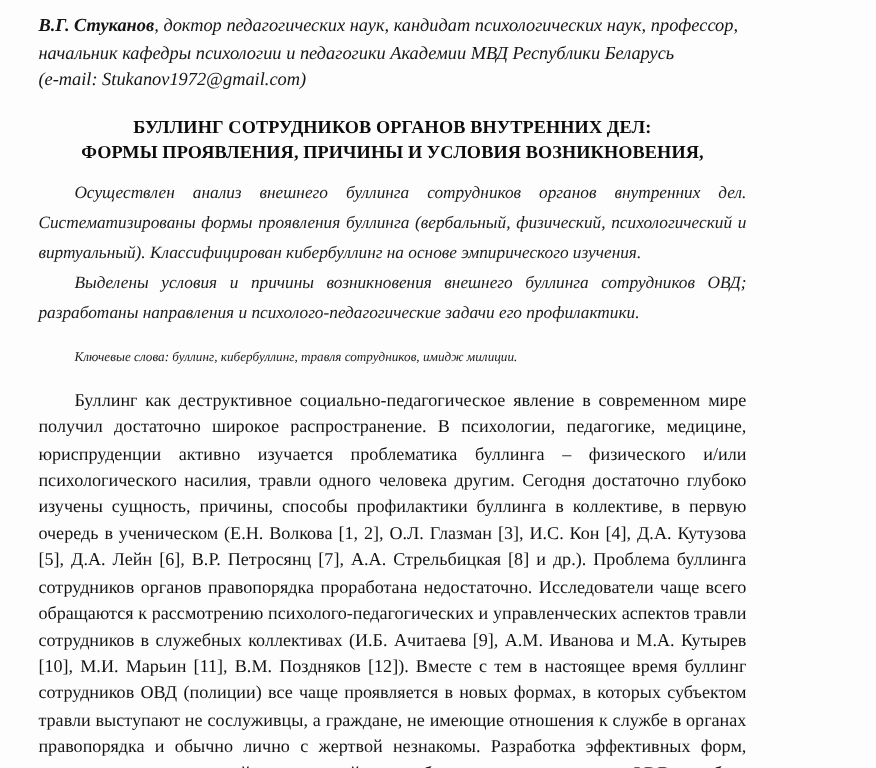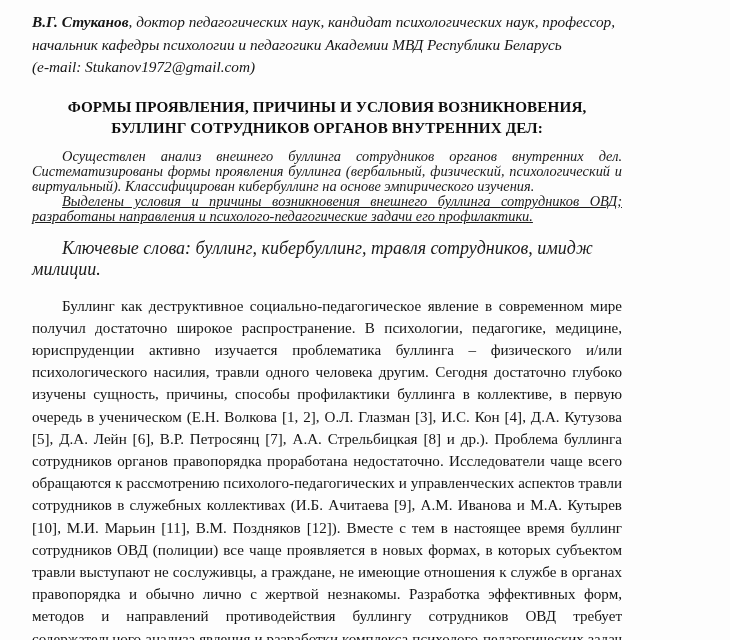--- a/index.html
+++ b/index.html
@@ -52,37 +52,36 @@
   .title-line {
     display: block;
     white-space: nowrap;
   }
 
   
   .abstract {
     margin-top: 8px;
     font-style: italic;
     font-size: 14.4px;
-    line-height: 15px;
+    line-height: 25px;
     text-align: justify;
     text-justify: inter-word;
     color: #1a1a1a;
   }
   .abstract p {
     margin: 0;
     text-indent: 30px;
   }
   .abstract p + p {
     margin-top: 0px;
-    text-decoration: underline;
   }
   .keywords {
     margin-top: 14px;
     font-style: italic;
-    font-size: 18px;
+    font-size: 11px;
     line-height: 21.3px;
     text-indent: 30px;
     text-align: left;
   }
 
   
   .body-text {
     margin-top: 14px;
     font-size: 15.1px;
     line-height: 22.2px;
@@ -100,22 +99,22 @@
 <body>
 
 <div class="page">
 
   <div class="author-block">
     <span class="author-name">В.Г. Стуканов</span><span>, доктор педагогических наук, кандидат психологических наук, профессор, начальник кафедры психологии и педагогики Академии МВД Республики Беларусь</span>
     <div class="author-email">(e-mail: Stukanov1972@gmail.com)</div>
   </div>
 
   <h1 class="title">
+    <span class="title-line">БУЛЛИНГ СОТРУДНИКОВ ОРГАНОВ ВНУТРЕННИХ ДЕЛ:</span>
     <span class="title-line">ФОРМЫ ПРОЯВЛЕНИЯ, ПРИЧИНЫ И УСЛОВИЯ ВОЗНИКНОВЕНИЯ,</span>
-    <span class="title-line">БУЛЛИНГ СОТРУДНИКОВ ОРГАНОВ ВНУТРЕННИХ ДЕЛ:</span>
   </h1>
 
   <div class="abstract">
     <p>Осуществлен анализ внешнего буллинга сотрудников органов внутренних дел. Систематизированы формы проявления буллинга (вербальный, физический, психологический и виртуальный). Классифицирован кибербуллинг на основе эмпирического изучения.</p>
     <p>Выделены условия и причины возникновения внешнего буллинга сотрудников ОВД; разработаны направления и психолого-педагогические задачи его профилактики.</p>
   </div>
 
   <div class="keywords">Ключевые слова: буллинг, кибербуллинг, травля сотрудников, имидж милиции.</div>
 
   <div class="body-text">

